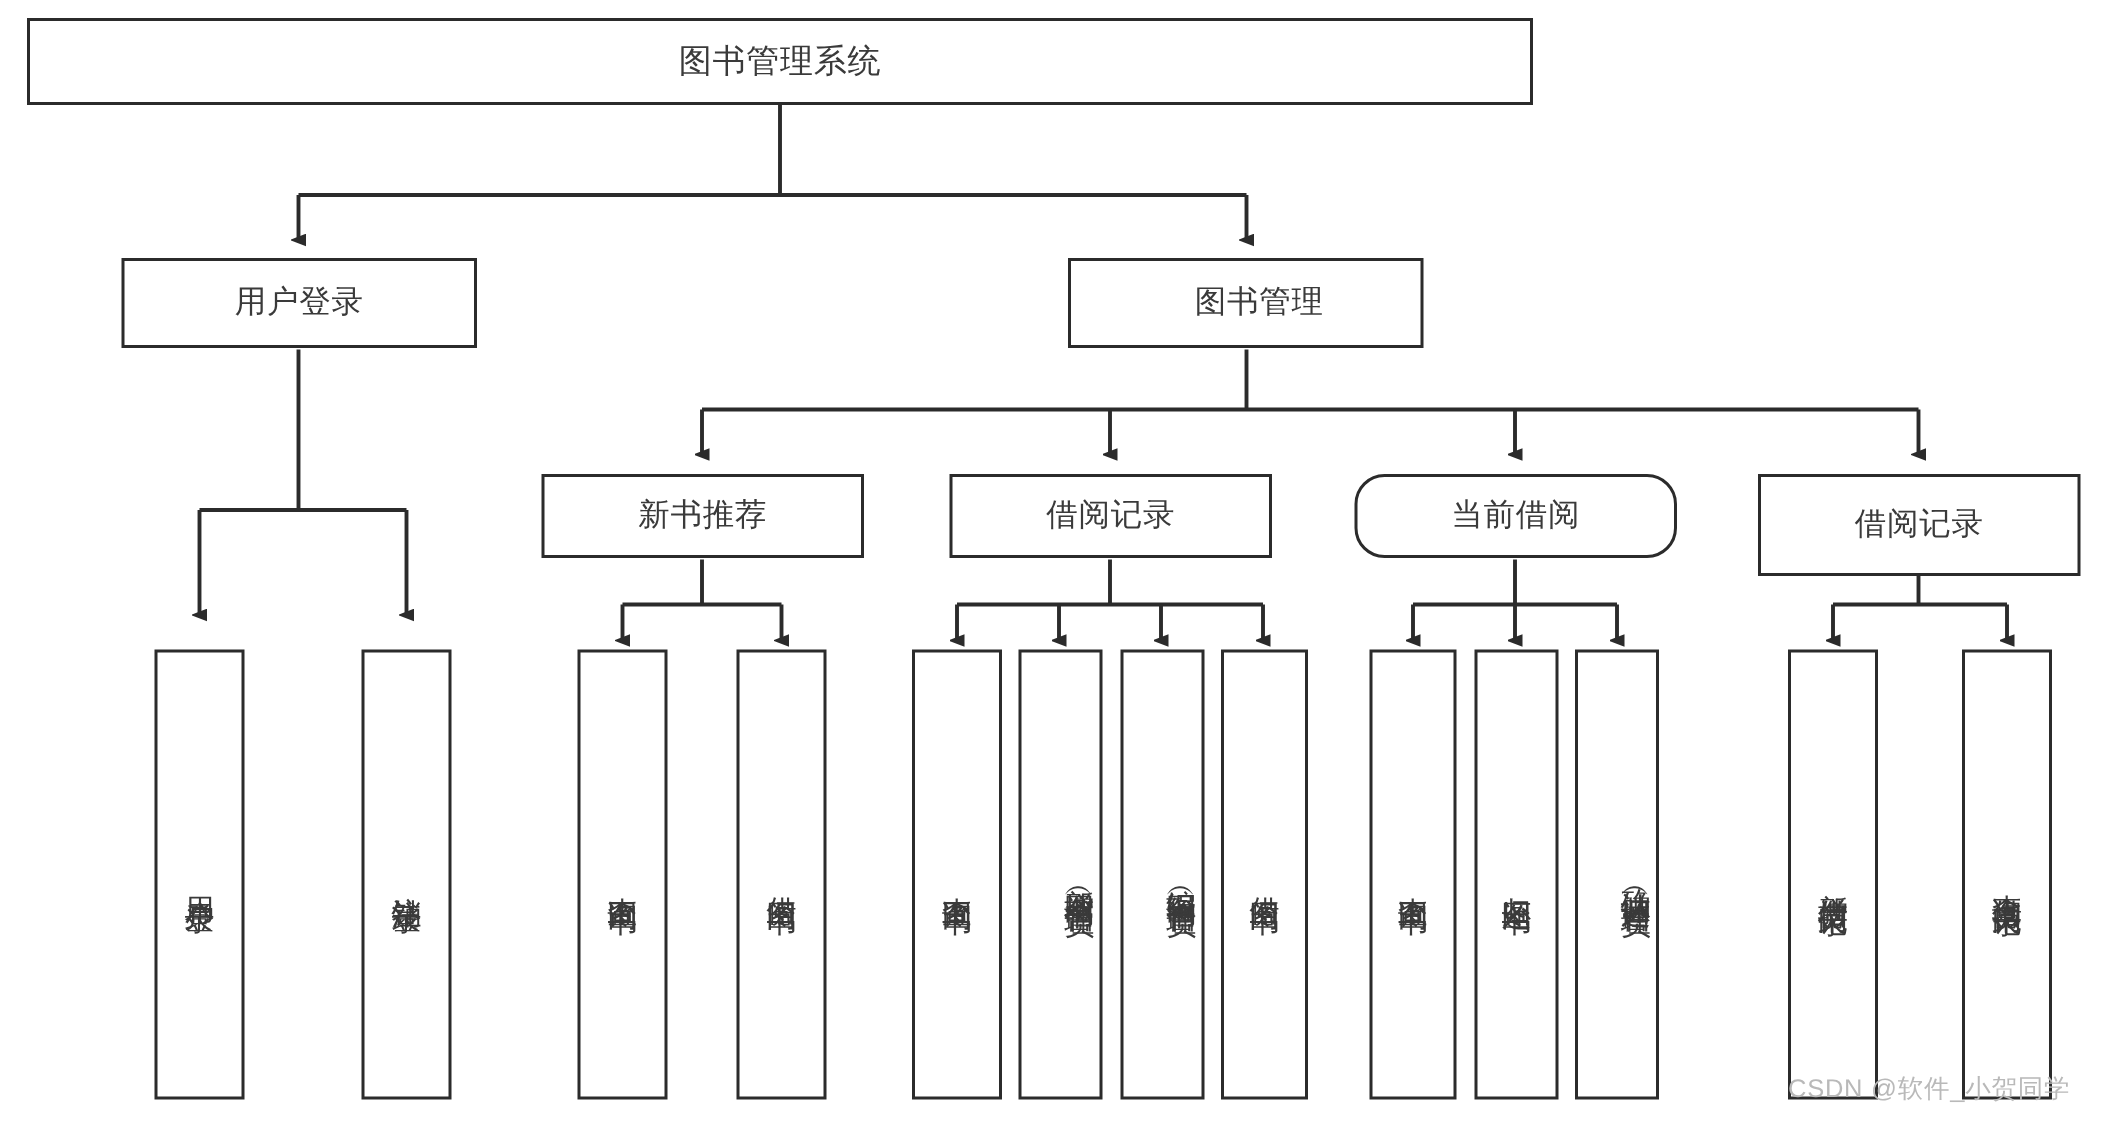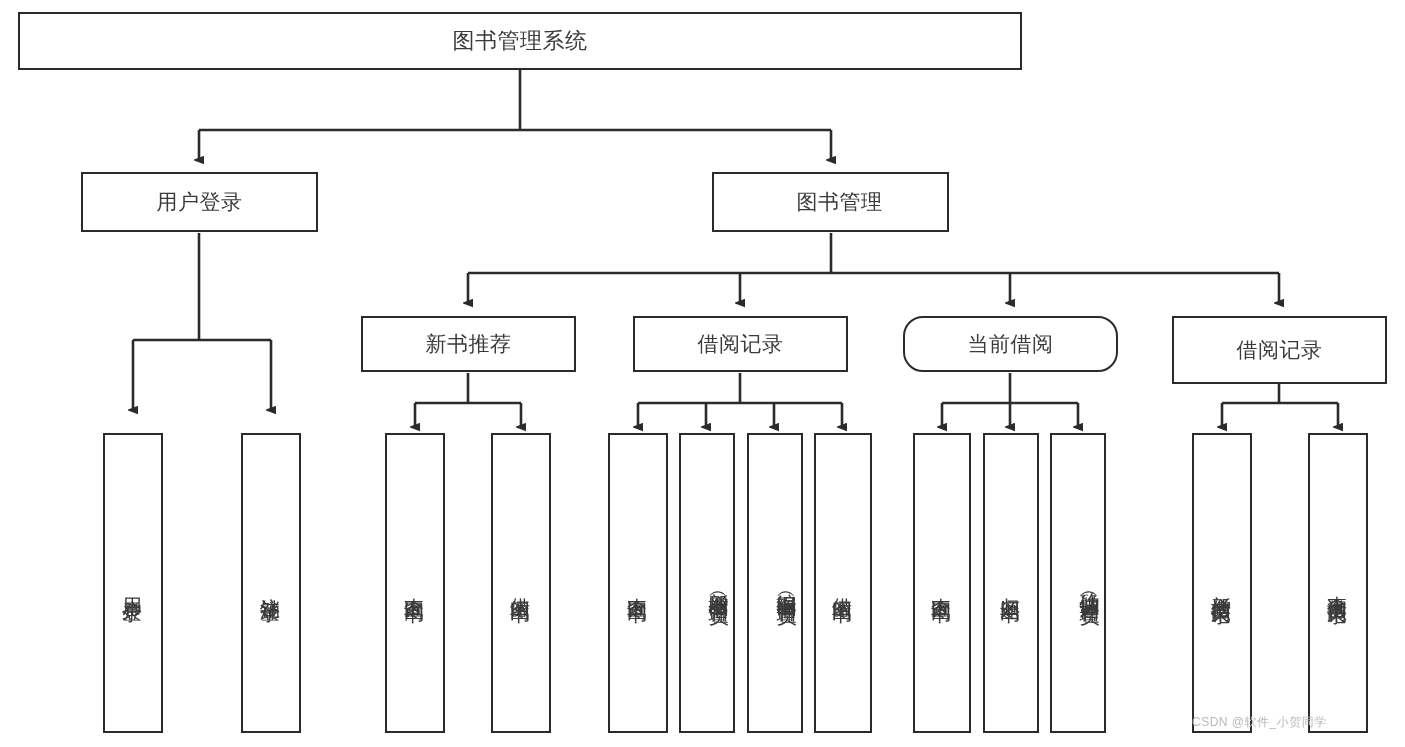--- a/index.html
+++ b/index.html
@@ -53,21 +53,21 @@
     padding-top: 6px;
     align-items: flex-start;
     justify-content: center;
   }
   .node.vert.mid {
     align-items: center;
   }
   .watermark {
     position: absolute;
     color: #b9b9b9;
-    font-size: 12px;
+    font-size: 17px;
     white-space: nowrap;
     letter-spacing: 0.5px;
   }
 </style>
 </head>
 <body>
 
 <div id="canvas">
 
   <svg id="edges" viewBox="0 0 1405 747" width="1405" height="747" xmlns="http://www.w3.org/2000/svg">

